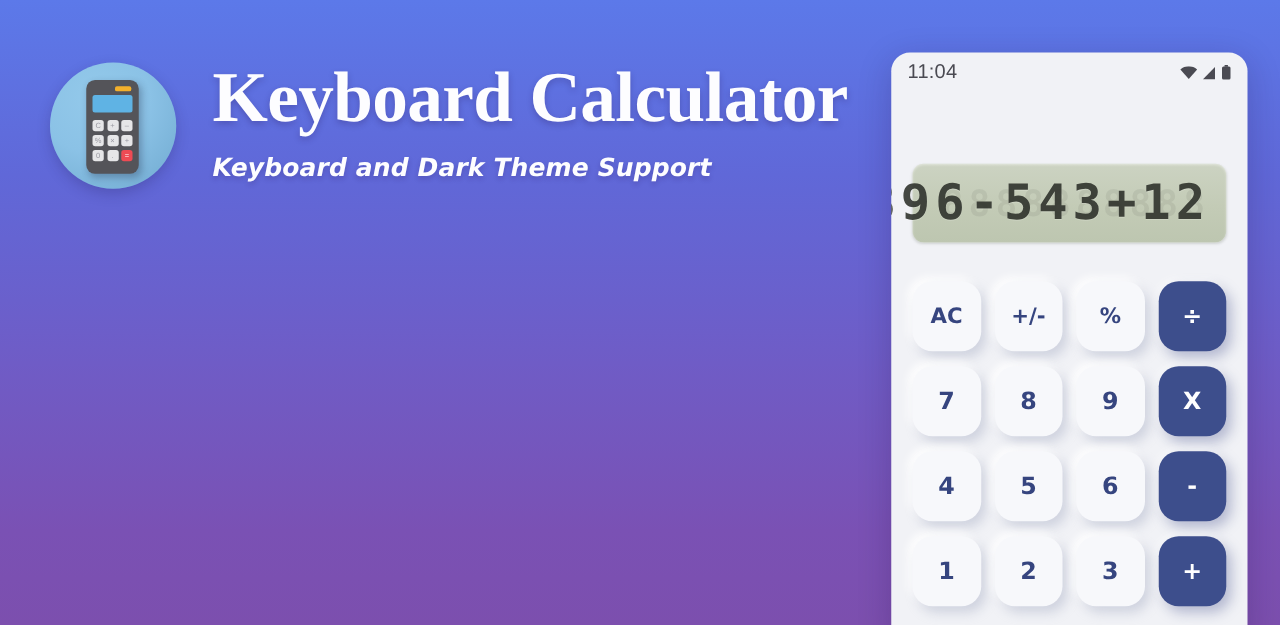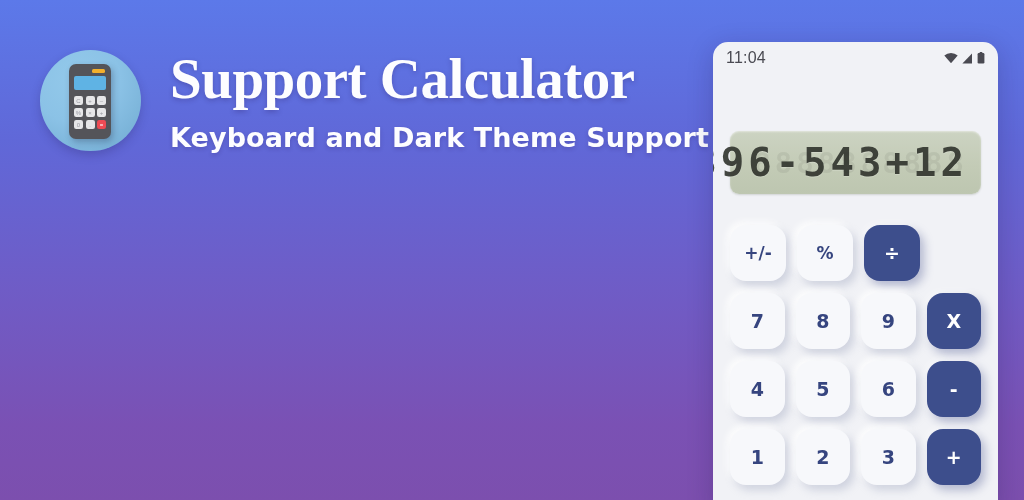--- a/index.html
+++ b/index.html
@@ -43,23 +43,24 @@
   #headline {
     position:absolute; left:170px; top:46px;
     font-family:"Liberation Serif", serif;
     font-weight:bold; font-size:57px; letter-spacing:-.5px;
     color:#fdfdff; text-shadow:0 2px 5px rgba(40,25,90,.28);
     white-space:nowrap;
   }
   #subhead {
     position:absolute; left:170px; top:122px;
     font-family:"DejaVu Sans", sans-serif;
-    font-weight:bold; font-size:27px; letter-spacing:.1px;
+    font-weight:bold; font-size:20px; letter-spacing:.1px;
     color:#fdfdff; text-shadow:0 2px 4px rgba(40,25,90,.22);
     white-space:nowrap;
+    font-style:italic;
   }
 
   
   #phone {
     position:absolute; left:713px; top:42px; width:285px; height:470px;
     background:#f1f2f6;
     border-radius:15px 15px 0 0;
     box-shadow:0 6px 26px rgba(30,20,70,.22);
     overflow:hidden;
   }
@@ -129,21 +130,21 @@
       <div class="ckey" style="left:28px; top:32px;">–</div>
       <div class="ckey" style="left:5px;  top:44px;">%</div>
       <div class="ckey" style="left:16.5px;top:44px;">×</div>
       <div class="ckey" style="left:28px; top:44px;">+</div>
       <div class="ckey" style="left:5px;  top:56px;">0</div>
       <div class="ckey" style="left:16.5px;top:56px;">.</div>
       <div class="ckey red" style="left:28px;top:56px;">=</div>
     </div>
   </div>
 
-  <div id="headline">Support Calculator</div>
+  <div id="headline">Keyboard Calculator</div>
   <div id="subhead">Keyboard and Dark Theme Support</div>
 
   <div id="phone">
 
     <div id="statusbar">
       <span id="clock">11:04</span>
       <span id="status-icons">
         <svg width="14" height="11" viewBox="0 0 14 11">
           <path d="M7 10.2 0.3 2.6 A10 10 0 0 1 13.7 2.6 Z" fill="#4a4a52"></path>
         </svg>
@@ -158,20 +159,21 @@
       </span>
     </div>
 
     <div id="lcd">
       <div id="lcd-ghost">8888888888</div>
       <div id="lcd-text">896-543+12</div>
     </div>
 
     <div id="keypad">
         <div class="krow">
+          <div class="btn fn">AC</div>
           <div class="btn fn">+/-</div>
           <div class="btn fn">%</div>
           <div class="btn op">÷</div>
         </div>
         <div class="krow">
           <div class="btn">7</div>
           <div class="btn">8</div>
           <div class="btn">9</div>
           <div class="btn op">X</div>
         </div>

